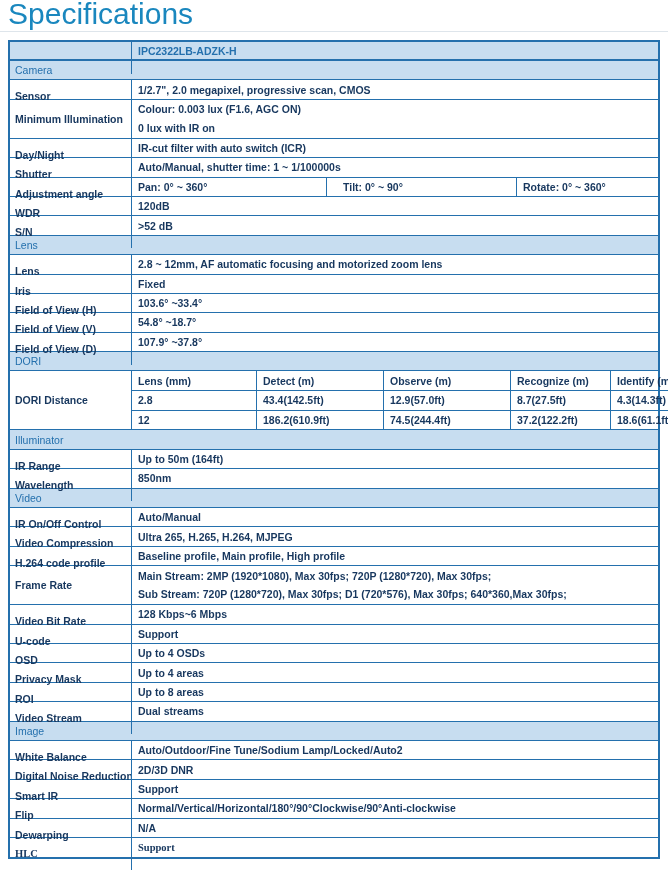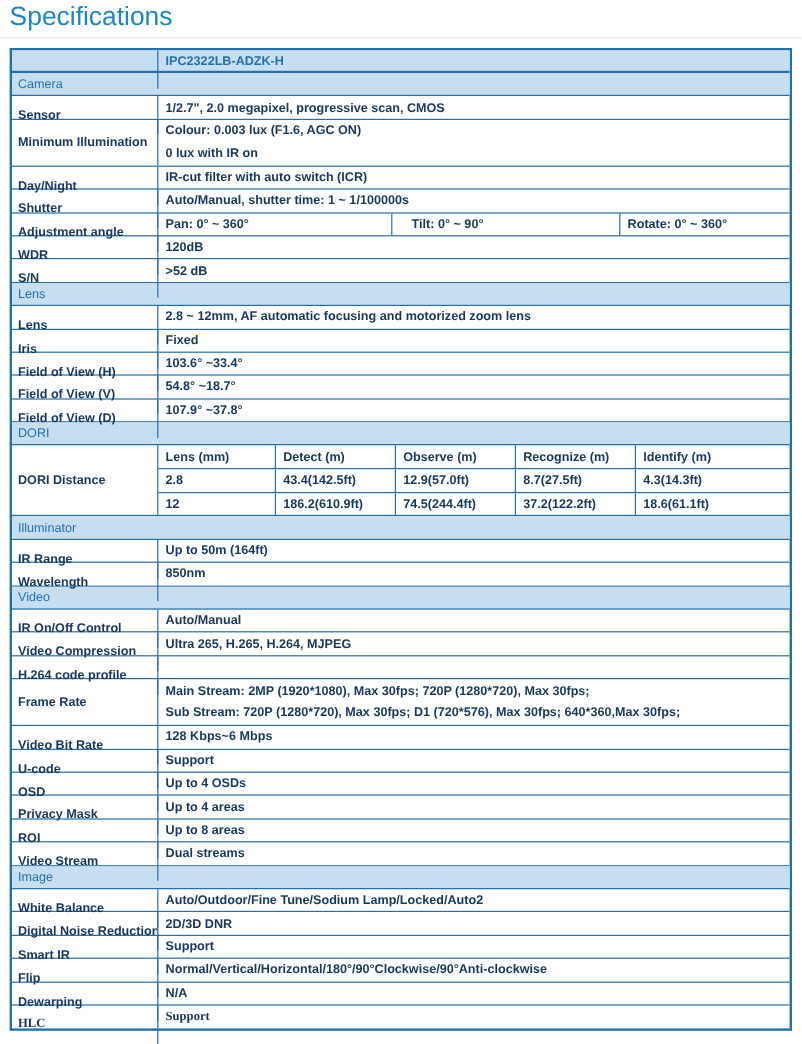--- a/index.html
+++ b/index.html
@@ -10,21 +10,21 @@
     --title-tx:#1A87BE;    
   }
   *{box-sizing:border-box;}
   html,body{margin:0;padding:0;}
   body{
     width:668px;height:870px;position:relative;background:#ffffff;
     font-family:"Liberation Sans",sans-serif;color:var(--body-tx);
     overflow:hidden;
   }
   .page-title{
-    position:absolute;left:8px;top:1px;font-size:22px;line-height:26px;
+    position:absolute;left:8px;top:1px;font-size:30px;line-height:26px;
     font-weight:400;color:var(--title-tx);
   }
   .title-rule{
     position:absolute;left:0;top:31px;width:668px;height:1px;background:#DEE5EB;
   }
   .spec-table{
     position:absolute;left:8px;top:40px;width:652px;
     border:2px solid var(--bd);background:#fff;
     font-size:10.5px;font-weight:bold;
   }
@@ -49,21 +49,21 @@
   .sc{display:flex;align-items:center;padding:0 6px;white-space:nowrap;overflow:hidden;}
   .sc0{flex:0 0 174px;}
   .sc1{flex:0 0 170px;border-left:1px solid var(--bd);padding-left:16px;}
   .sc2{flex:1;border-left:1px solid var(--bd);}
   .r.dori-block{height:59px;}
   .dori-grid{flex:1;display:flex;flex-direction:column;}
   .dori-r{display:flex;flex:1;border-bottom:1px solid var(--bd);}
   .dori-r:last-child{border-bottom:none;}
   .dc{display:flex;align-items:center;padding:0 6px;white-space:nowrap;overflow:hidden;}
   .dc.c0{flex:0 0 97px;}
-  .dc.c1,.dc.c2,.dc.c3{flex:0 0 100px;}
+  .dc.c1,.dc.c2,.dc.c3{flex:0 0 100px;margin-left:27px;}
   .dc.c4{flex:1;}
   .dc + .dc{border-left:1px solid var(--bd);}
 </style>
 </head>
 <body>
 
 <div class="page-title">Specifications</div>
 <div class="title-rule"></div>
 
 <div class="spec-table">
@@ -184,20 +184,21 @@
   <div class="r">
     <div class="lc">IR On/Off Control</div>
     <div class="vc">Auto/Manual</div>
   </div>
   <div class="r">
     <div class="lc">Video Compression</div>
     <div class="vc">Ultra 265, H.265, H.264, MJPEG</div>
   </div>
   <div class="r">
     <div class="lc">H.264 code profile</div>
+    <div class="vc">Baseline profile, Main profile, High profile</div>
   </div>
   <div class="r twoline">
     <div class="lc">Frame Rate</div>
     <div class="lines">
       <div class="ln">Main Stream: 2MP (1920*1080), Max 30fps; 720P (1280*720), Max 30fps;</div>
       <div class="ln">Sub Stream: 720P (1280*720), Max 30fps; D1 (720*576), Max 30fps; 640*360,Max 30fps;</div>
     </div>
   </div>
   <div class="r">
     <div class="lc">Video Bit Rate</div>

